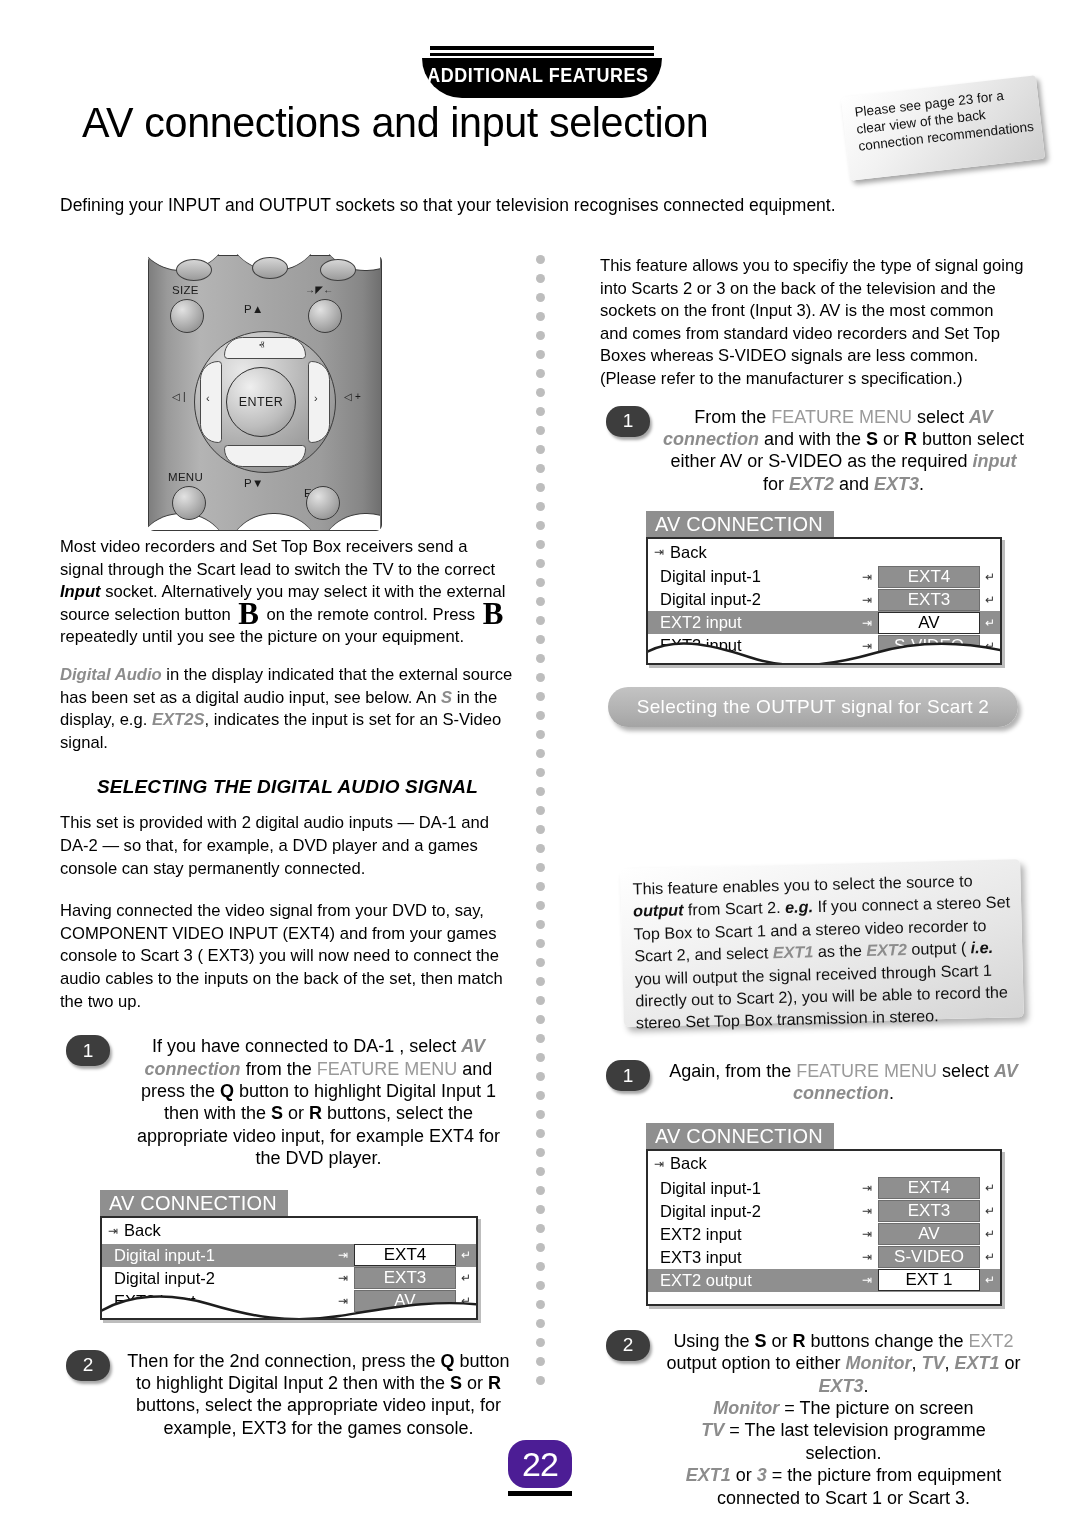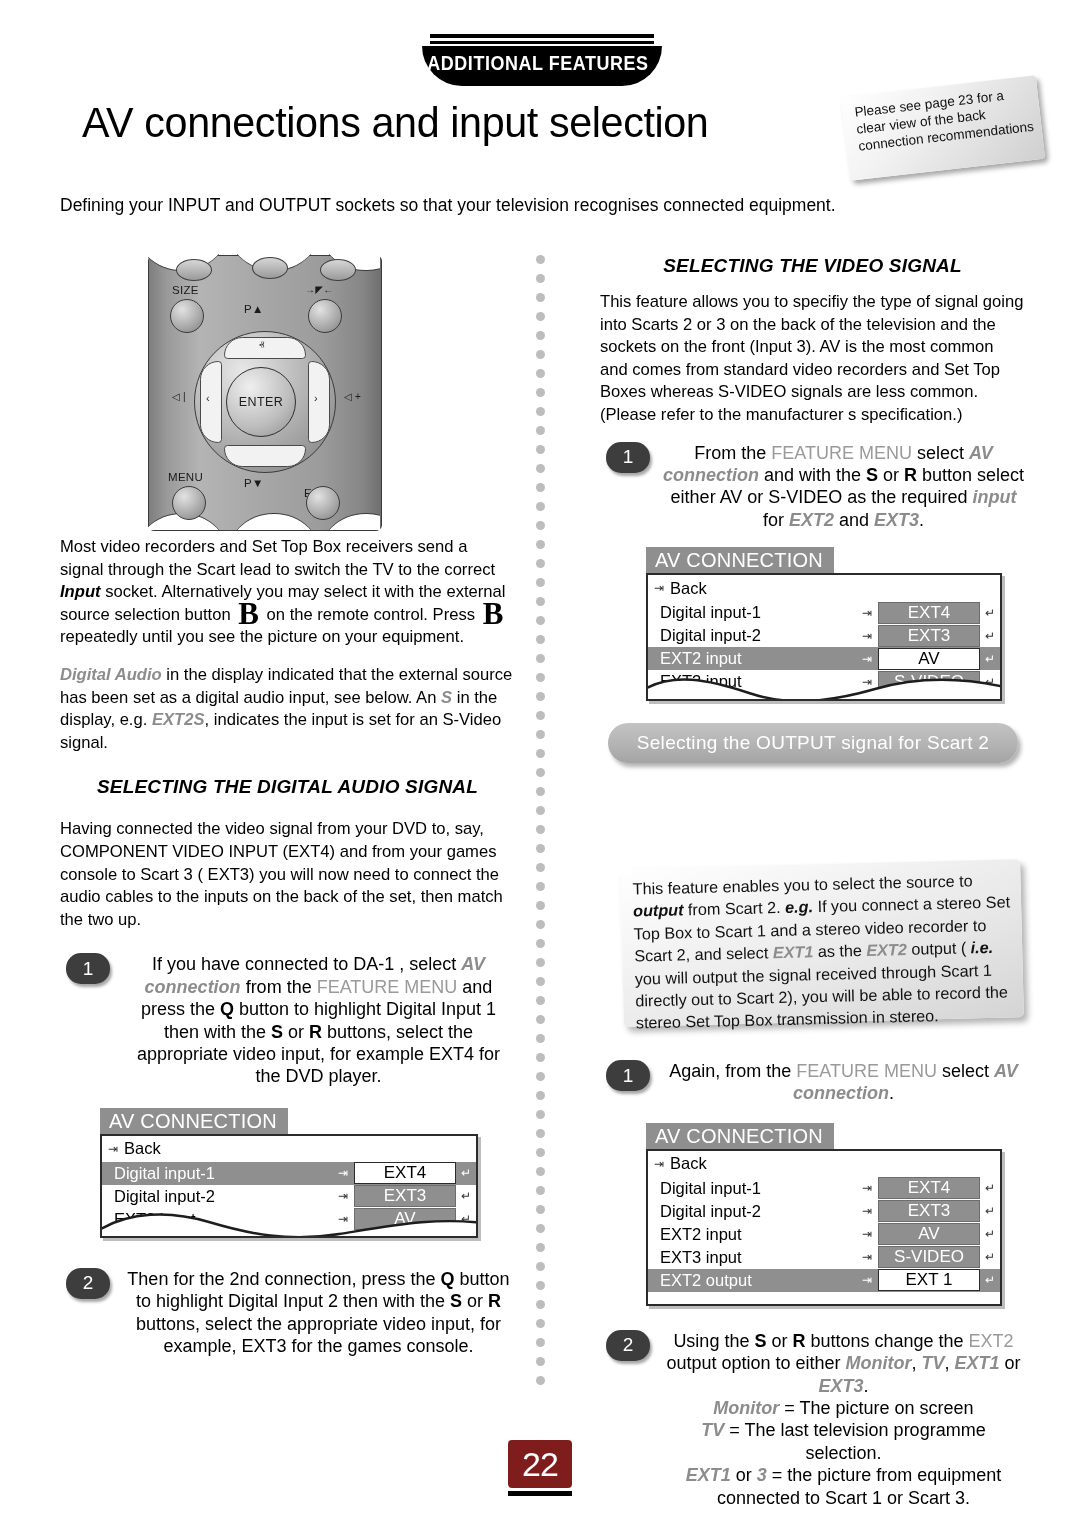--- a/index.html
+++ b/index.html
@@ -4,21 +4,21 @@
 <style>
   html,body{margin:0;padding:0;}
   body{
     width:1080px;height:1525px;background:#ffffff;
     font-family:"Liberation Sans", sans-serif;
     color:#000;position:relative;overflow:hidden;
   }
   .page{position:absolute;inset:0;}
 
   
-  .hdr-tab{position:absolute;left:422px;top:34px;width:240px;height:52px;}
+  .hdr-tab{position:absolute;left:422px;top:46px;width:240px;height:52px;}
   .hdr-tab .rule1{position:absolute;left:8px;top:0;width:224px;height:4px;background:#000;}
   .hdr-tab .rule2{position:absolute;left:8px;top:7px;width:224px;height:3px;background:#000;}
   .hdr-tab .blob{position:absolute;left:0;top:12px;width:240px;height:40px;background:#000;
      border-radius:0 0 70px 70px;}
   .hdr-tab .lbl{position:absolute;left:0;top:18px;width:252px;text-align:center;color:#fff;
      font-size:19.5px;font-weight:700;letter-spacing:.6px;
      font-family:"Liberation Sans Narrow","Liberation Sans",sans-serif;
      transform:scaleX(.92);transform-origin:left center;}
 
   
@@ -119,21 +119,21 @@
      transform:rotate(-1.4deg);
      background:linear-gradient(160deg,#ffffff 0%,#f4f4f4 30%,#e6e6e6 65%,#d4d4d4 100%);
      border-radius:5px;box-shadow:4px 5px 6px rgba(0,0,0,.3);}
   .card .ctxt{position:absolute;left:12px;top:9px;width:382px;font-size:16.2px;line-height:22.4px;color:#111;}
 
   
   .col-r{position:absolute;left:600px;top:255px;width:425px;}
 
   
   .pageno{position:absolute;left:508px;top:1440px;width:64px;}
-  .pageno .box{width:64px;height:48px;background:#7f1d1d;border-radius:4px;
+  .pageno .box{width:64px;height:48px;background:#4c1d95;border-radius:18px;
      display:flex;align-items:center;justify-content:center;}
   .pageno .box span{color:#fff;font-size:34px;letter-spacing:-1px;}
   .pageno .bar{width:64px;height:5px;background:#000;margin-top:3px;}
 </style>
 </head>
 <body>
 
 <div class="page">
 
   <div class="hdr-tab">
@@ -262,20 +262,21 @@
 
   <div class="col-l">
 
     <p class="p"><span>Most video recorders and Set Top Box receivers send a signal through the Scart lead to switch the TV to the correct </span><span class="bi">Input</span><span> socket. Alternatively you may select it with the external source selection button </span><span class="big-b">B</span><span> on the remote control. Press </span><span class="big-b">B</span><span> repeatedly until you see the picture on your equipment.</span></p>
 
     <p class="p"><span class="gry">Digital Audio</span><span> in the display indicated that the external source has been set as a digital audio input, see below. An </span><span class="gry">S</span><span> in the display, e.g. </span><span class="gry">EXT2S</span><span>, indicates the input is set for an S-Video signal.</span></p>
 
 
     <div class="sechdr" style="margin:22px 0 14px 0">SELECTING THE DIGITAL AUDIO SIGNAL</div>
 
+    <p class="p">This set is provided with 2 digital audio inputs —  DA-1 and DA-2 — so that, for example, a DVD player and a games console can stay permanently connected.</p>
     <p class="p" style="margin-top:20px">Having connected the video signal from your DVD to, say, COMPONENT VIDEO INPUT (EXT4) and from your games console to Scart 3 ( EXT3) you will now need to connect the audio cables to the inputs on the back of the set, then match the two up.</p>
 
     <div class="step" style="margin-top:22px">
       <div class="badge">1</div>
       <div class="stxt"><span>If you have connected to  DA-1 , select </span><span class="gry">AV connection</span><span> from the </span><span class="gryn">FEATURE MENU</span><span> and press the </span><span class="b">Q</span><span> button to highlight   Digital Input 1 then with the </span><span class="b">S</span><span> or </span><span class="b">R</span><span> buttons, select the appropriate video input, for example   EXT4 for the DVD player.</span></div>
     </div>
 
     <div class="osd" style="margin:20px 0 0 40px;width:378px">
       <div class="cap">AV CONNECTION</div>
       <div class="frame" style="height:100px;overflow:hidden">
@@ -319,21 +320,20 @@
     </div>
 
     <div class="step" style="margin-top:30px">
       <div class="badge">2</div>
       <div class="stxt"><span>Then for the 2nd connection, press the  </span><span class="b">Q</span><span>  button to highlight  Digital Input 2    then with the  </span><span class="b">S</span><span> or </span><span class="b">R</span><span> buttons, select the appropriate video input, for example, EXT3 for the games console.</span></div>
     </div>
   </div>
 
   <div class="col-r">
 
-    <div class="sechdr" style="margin:0 0 14px 0">SELECTING THE VIDEO SIGNAL</div>
 
     <p class="p">This feature allows you to specifiy the type of signal going into  Scarts 2  or 3 on the back of the television and the sockets on the front (Input 3).   AV  is the most common and comes from standard video recorders and Set Top Boxes whereas S-VIDEO  signals are less common. (Please refer to the manufacturer s specification.)</p>
 
     <div class="step" style="margin-top:14px">
       <div class="badge">1</div>
       <div class="stxt"><span>From the </span><span class="gryn">FEATURE MENU</span><span> select </span><span class="gry">AV connection</span><span> and with the  </span><span class="b">S</span><span> or </span><span class="b">R</span><span>  button select either  AV  or S-VIDEO  as the required </span><span class="gry">input</span><span> for </span><span class="gry">EXT2</span><span> and </span><span class="gry">EXT3</span><span>.</span></div>
     </div>
 
     <div class="osd" style="margin:16px 0 0 46px;width:356px">
       <div class="cap">AV CONNECTION</div>

